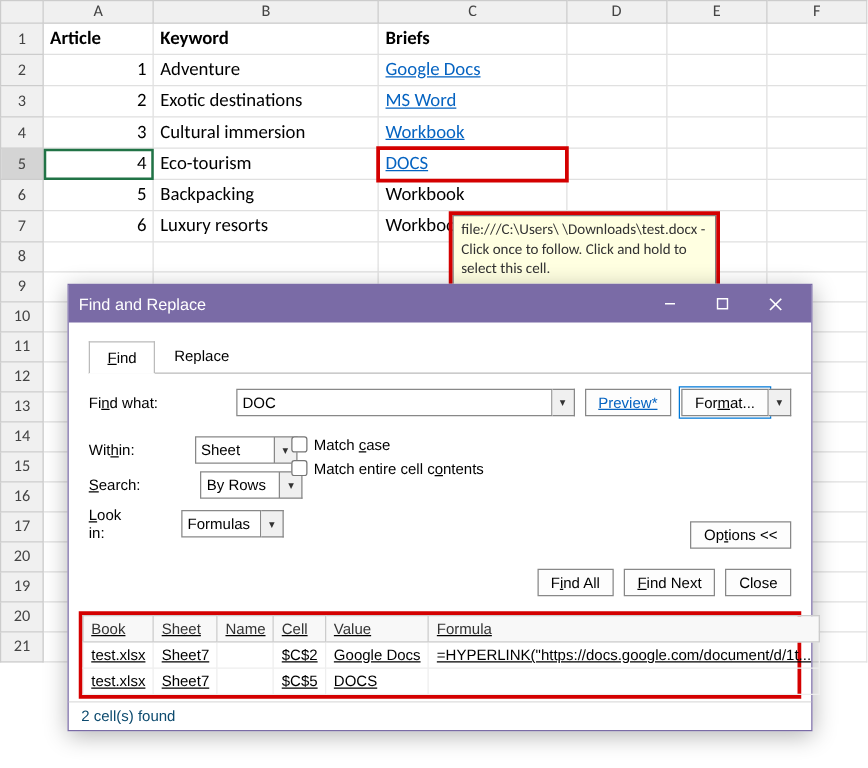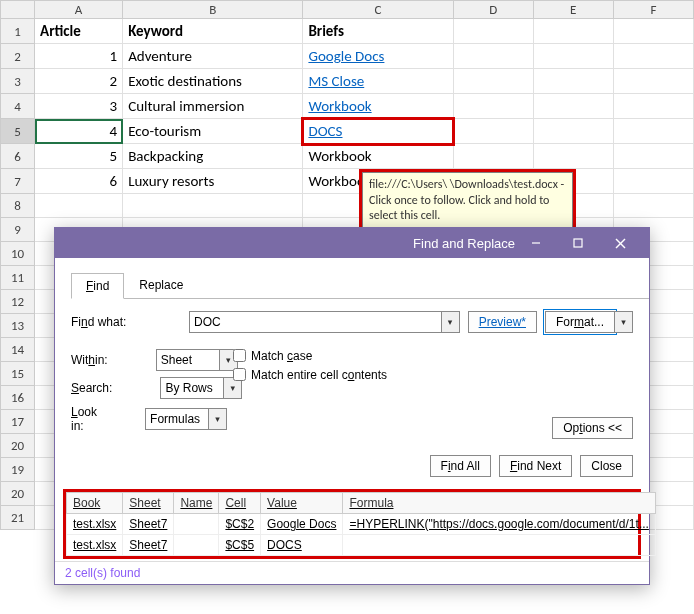--- a/index.html
+++ b/index.html
@@ -14,21 +14,21 @@
 .bold { font-weight: bold; }
 .right { text-align: right; }
 .hlink { color: #0563c1; text-decoration: underline; cursor: pointer; }
 .sel-cell { outline: 2px solid #217346; outline-offset: -2px; }
 .red-box { outline: 3px solid #d40000; outline-offset: -1px; }
 
 .tooltip { position: absolute; left: 362px; top: 172px; width: 211px; background: #ffffe1; border: 1px solid #808080; padding: 4px 6px; font-size: 12px; color: #333; line-height: 1.3; z-index: 5; outline: 3px solid #d40000; outline-offset: 0; }
 
 .dialog { position: absolute; left: 54px; top: 227px; width: 596px; background: #fff; border: 1px solid #7a6ba6; box-shadow: 0 4px 18px rgba(0,0,0,.3); z-index: 10; font-family: "Segoe UI", Arial, sans-serif; font-size: 12px; }
 .titlebar { background: #7a6ba6; color: #fff; height: 30px; display: flex; align-items: center; padding: 0 8px; }
-.titlebar-text { flex: 1; font-size: 13px; text-align: right; }
+.titlebar-text { flex: 1; font-size: 13px; }
 .titlebar-btn { width: 42px; height: 28px; display: flex; align-items: center; justify-content: center; color: #fff; cursor: pointer; }
 .tabs { display: flex; margin: 14px 0 0 16px; border-bottom: 1px solid #bbb; align-items: flex-end; }
 .tab { padding: 5px 14px; border: 1px solid transparent; cursor: pointer; font-size: 12px; }
 .tab.active { background: #fff; border: 1px solid #bbb; border-bottom: 1px solid #fff; margin-bottom: -1px; }
 .tab-body { padding: 12px 16px 10px 16px; }
 .row { display: flex; align-items: center; margin-bottom: 8px; }
 .row label { width: 70px; }
 .row label u { text-decoration: underline; }
 .combo { display: flex; align-items: center; }
 .combo-input { border: 1px solid #888; height: 22px; padding: 2px 4px; font-size: 12px; margin-left: 48px; }
@@ -41,21 +41,21 @@
 .checkbox input { width: 13px; height: 13px; }
 .sub-row { display: flex; align-items: center; margin-bottom: 6px; }
 .sub-row label { width: 52px; }
 .sub-combo .combo-input { width: 64px; }
 .btn-row { display: flex; gap: 8px; justify-content: flex-end; margin-top: 6px; padding: 0 16px 10px; }
 
 .results-wrap { border: 3px solid #d40000; margin: 2px 8px; text-decoration: underline; }
 .results { width: 100%; border-collapse: collapse; font-size: 12px; }
 .results th { text-align: left; border: 1px solid #ccc; background: #f8f8f8; padding: 3px 6px; font-weight: normal; color: #333; }
 .results td { border: 1px solid #eee; padding: 3px 6px; white-space: nowrap; overflow: hidden; text-overflow: ellipsis; }
-.status { padding: 4px 10px; font-size: 12px; color: #8b5cf6; border-top: 1px solid #ddd; }
+.status { padding: 4px 10px; font-size: 12px; color: #0c4a6e; border-top: 1px solid #ddd; }
 
 svg { display: block; }
 </style>
 </head>
 <body>
 
 <table class="grid">
   <colgroup>
     <col style="width:34px">
       <col id="colA">
@@ -92,21 +92,21 @@
         <td>Adventure</td>
         <td class="hlink">Google Docs</td>
         <td></td>
         <td></td>
         <td></td>
       </tr>
       <tr>
         <th class="rowhdr">3</th>
         <td class="right">2</td>
         <td>Exotic destinations</td>
-        <td class="hlink">MS Close</td>
+        <td class="hlink">MS Word</td>
         <td></td>
         <td></td>
         <td></td>
       </tr>
       <tr>
         <th class="rowhdr">4</th>
         <td class="right">3</td>
         <td>Cultural immersion</td>
         <td class="hlink">Workbook</td>
         <td></td>

